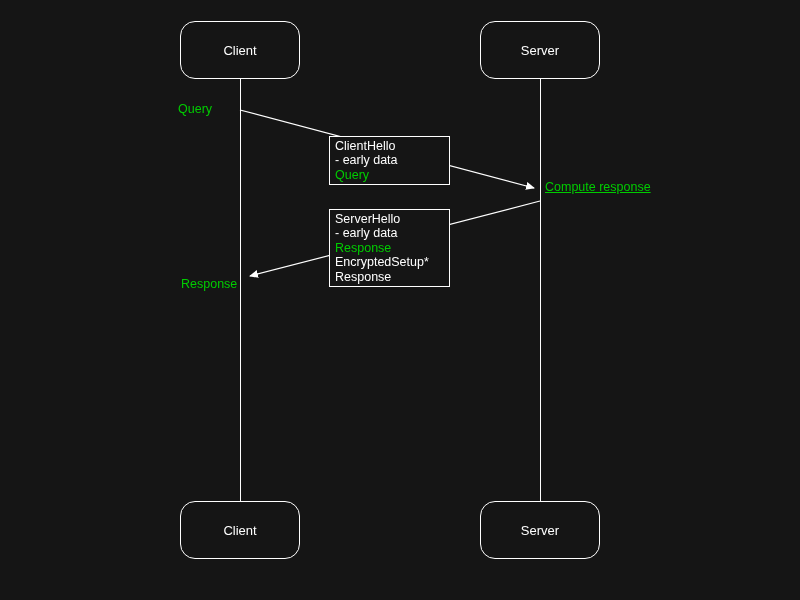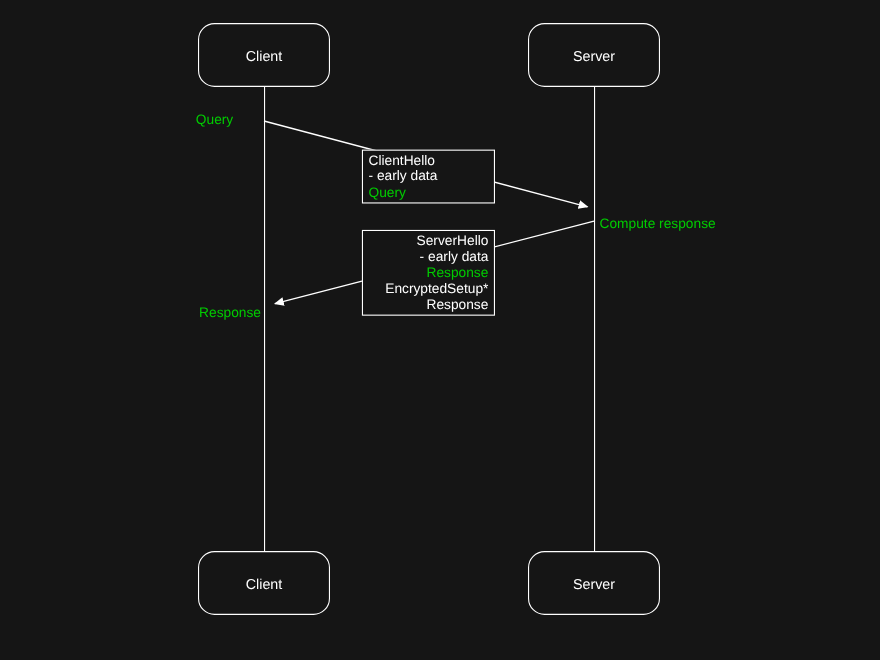--- a/index.html
+++ b/index.html
@@ -97,25 +97,25 @@
   <div class="actor-box" style="left:480px; top:501px;">
     <span>Server</span>
   </div>
 
   <div class="note" style="top:136px;">
     <div class="note-line">ClientHello</div>
     <div class="note-line">- early data</div>
     <div class="note-line green">Query</div>
   </div>
 
-  <div class="note" style="top:209px;text-align:right;">
+  <div class="note" style="top:209px;">
     <div class="note-line">ServerHello</div>
     <div class="note-line">- early data</div>
     <div class="note-line green">Response</div>
     <div class="note-line">EncryptedSetup*</div>
     <div class="note-line">Response</div>
   </div>
 
   <div class="annotation" style="left:178px; top:102px;">Query</div>
-  <div class="annotation" style="left:545px; top:196px;">Compute response</div>
+  <div class="annotation" style="left:545px; top:180px;text-decoration:underline;">Compute response</div>
   <div class="annotation" style="left:181px; top:277px;">Response</div>
 
 </div>
 
 </body></html>

